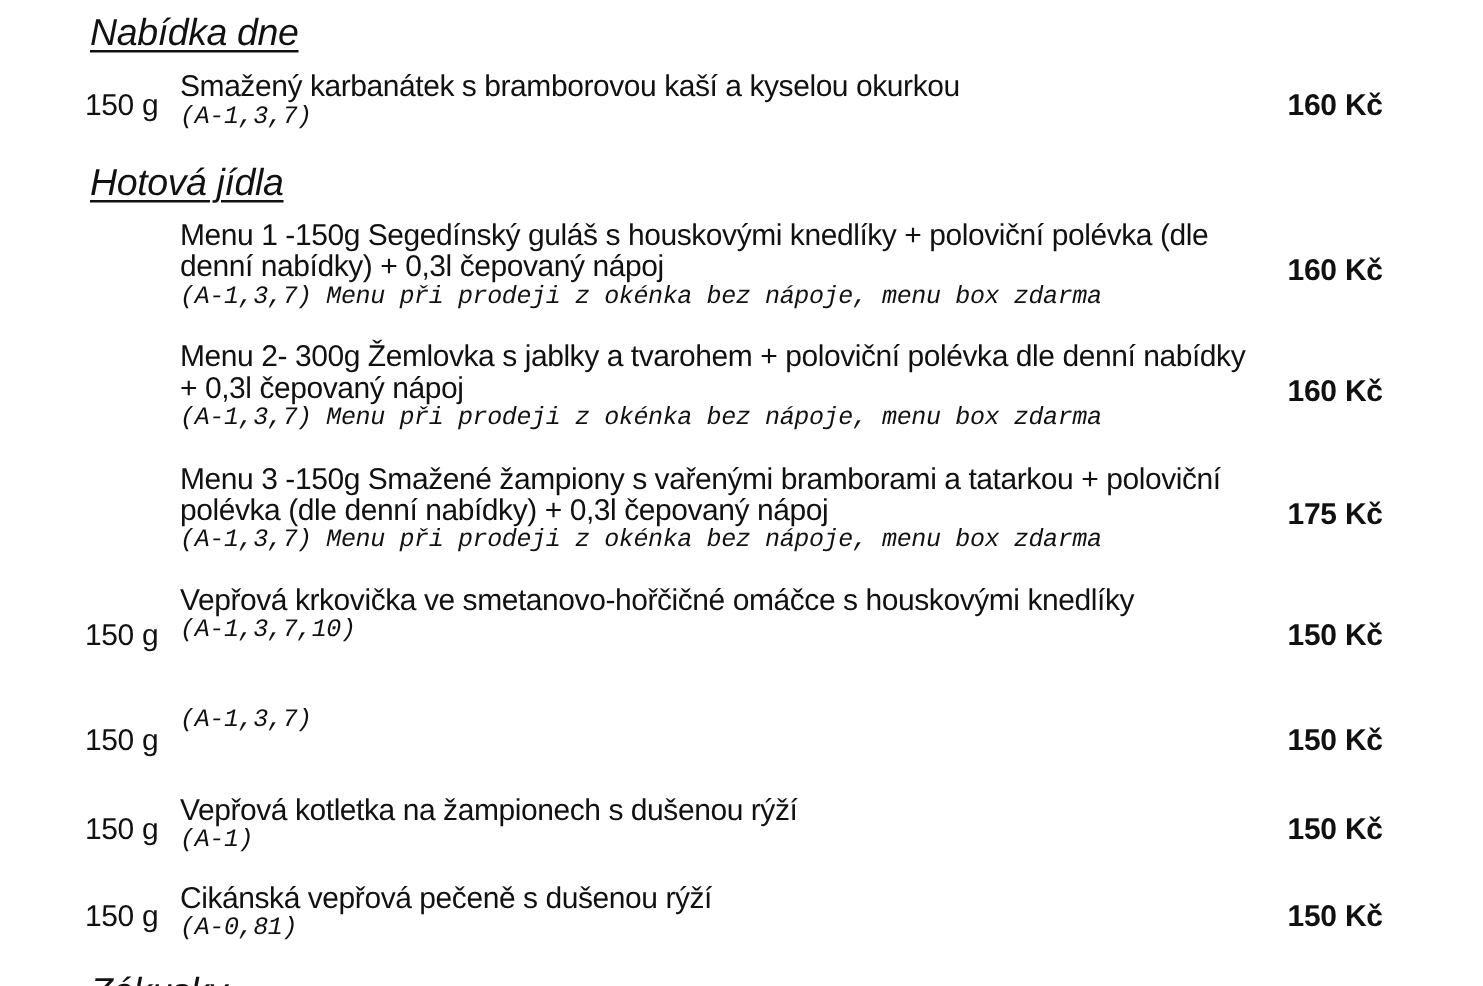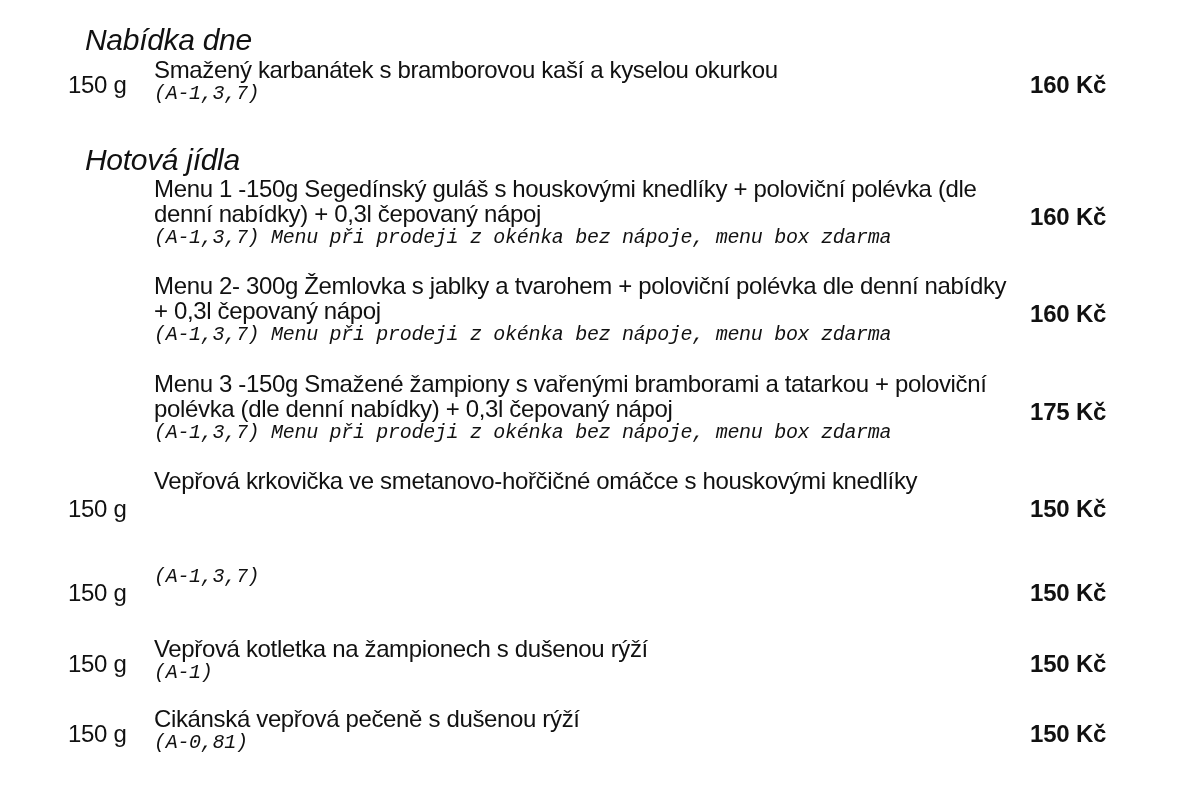--- a/index.html
+++ b/index.html
@@ -19,42 +19,43 @@
     position: absolute;
     left: 0;
     top: 0;
     width: 1186px;
   }
   .section-title {
     position: absolute;
     left: 68px;
     font-size: 30px;
     font-style: italic;
+    text-decoration: underline;
     text-decoration-thickness: 2px;
     text-underline-offset: 4px;
     letter-spacing: -0.3px;
-    margin: 17px;
+    margin: 4px;
     font-weight: normal;
     white-space: nowrap;
   }
   .item {
     position: absolute;
     left: 0;
     width: 1186px;
   }
   .weight {
     position: absolute;
     left: 68px;
     font-size: 24px;
     white-space: nowrap;
     letter-spacing: -0.3px;
   }
   .desc {
     position: absolute;
-    left: 154px;
+    left: 144px;
     width: 870px;
   }
   .name {
     font-size: 24px;
     line-height: 25px;
     letter-spacing: -0.35px;
   }
   .allergens {
     font-size: 20px;
     font-style: italic;
@@ -113,20 +114,21 @@
       <div class="name">Menu 3 -150g Smažené žampiony s vařenými bramborami a tatarkou + poloviční polévka (dle denní nabídky) + 0,3l čepovaný nápoj</div>
       <div class="allergens">(A-1,3,7) Menu při prodeji z okénka bez nápoje, menu box zdarma</div>
     </div>
     <span class="price" style="top:27px;">175 Kč</span>
   </div>
 
   <div class="item" style="top:468px;">
     <span class="weight" style="top:27px;">150 g</span>
     <div class="desc">
       <div class="name">Vepřová krkovička ve smetanovo-hořčičné omáčce s houskovými knedlíky</div>
+      <div class="allergens">(A-1,3,7,10)</div>
     </div>
     <span class="price" style="top:27px;">150 Kč</span>
   </div>
 
   <div class="item" style="top:565px;">
     <span class="weight" style="top:14px;">150 g</span>
     <div class="desc">
       <div class="allergens">(A-1,3,7)</div>
     </div>
     <span class="price" style="top:14px;">150 Kč</span>

